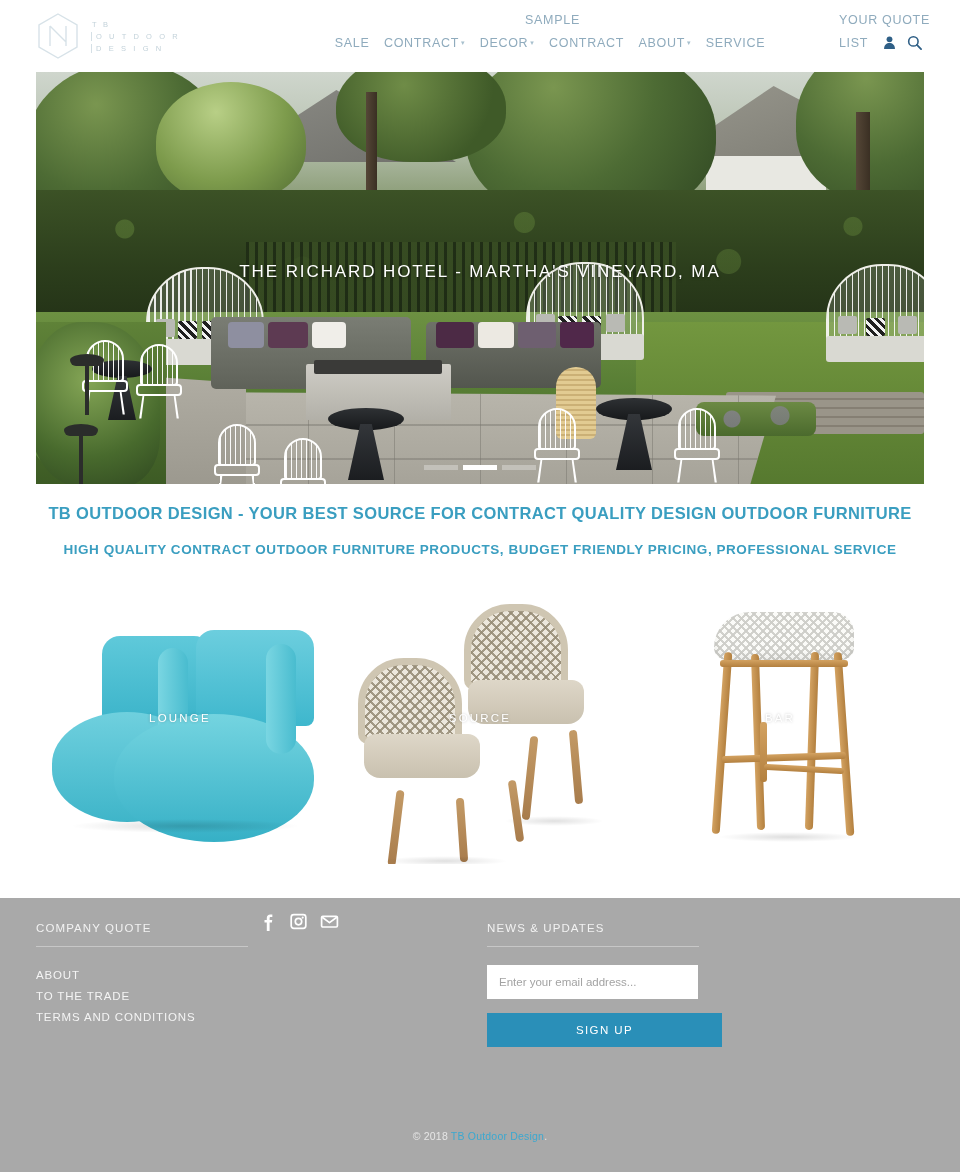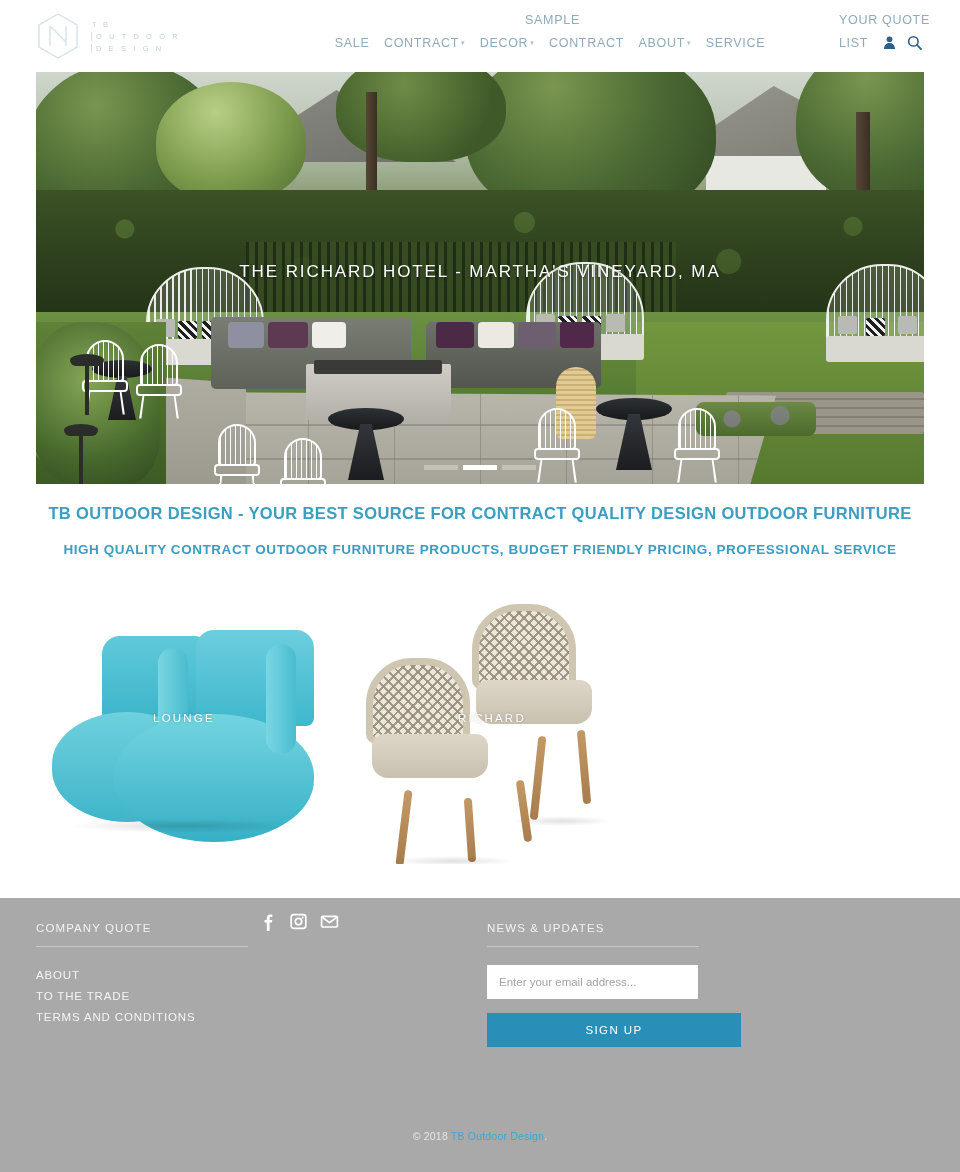--- a/index.html
+++ b/index.html
@@ -493,21 +493,21 @@
     width: 211px; height: 34px;
     background: #ffffff; border: 1px solid #ffffff;
     padding: 0 11px;
     font-family: "Liberation Sans", sans-serif;
     font-size: 11.5px; color: #555;
     outline: none;
   }
   .email-input::placeholder { color: #a3a3a3; }
   .signup-btn {
     margin-top: 14px;
-    width: 254px; height: 34px;
+    width: 235px; height: 34px;
     background: #2a8fb8; border: none;
     color: #ffffff; font-size: 11.5px; letter-spacing: 1.4px;
     font-family: "Liberation Sans", sans-serif;
     cursor: pointer;
   }
 
   .copyright {
     position: absolute; left: 0; right: 0; top: 232px;
     text-align: center;
     font-size: 10.5px; color: #e6e6e6; letter-spacing: .2px;
@@ -723,23 +723,38 @@
 
       <div class="dc">
         <div class="dc-leg" style="left:56px;top:196px;height:76px;transform:rotate(7deg);"></div>
         <div class="dc-leg" style="left:122px;top:204px;height:64px;transform:rotate(-4deg);"></div>
         <div class="dc-leg" style="left:176px;top:186px;height:62px;transform:rotate(-8deg);"></div>
         <div class="dc-back" style="left:22px;top:64px;"></div>
         <div class="dc-seat" style="left:28px;top:140px;"></div>
         <div class="dc-shadow" style="left:46px;top:262px;width:126px;"></div>
       </div>
     </div>
-    <span class="cat-label">RICHARD</span>
+    <span class="cat-label">SOURCE</span>
   </a>
 
+  <a class="cat-cell">
+    <div class="bar-art">
+      <div class="bs-seat"></div>
+      <div class="bs-leg" style="left:82px;top:58px;width:8px;height:182px;transform:rotate(4deg);"></div>
+      <div class="bs-leg" style="left:118px;top:60px;width:8px;height:176px;transform:rotate(-2deg);"></div>
+      <div class="bs-leg" style="left:172px;top:58px;width:8px;height:178px;transform:rotate(2deg);"></div>
+      <div class="bs-leg" style="left:204px;top:58px;width:8px;height:184px;transform:rotate(-4deg);"></div>
+      <div class="bs-rail" style="left:84px;top:66px;width:128px;height:7px;"></div>
+      <div class="bs-rail" style="left:86px;top:160px;width:124px;height:7px;transform:rotate(-2deg);"></div>
+      <div class="bs-rail" style="left:124px;top:128px;width:7px;height:60px;"></div>
+      <div class="bs-rail" style="left:128px;top:172px;width:80px;height:6px;transform:rotate(3deg);"></div>
+      <div class="bs-shadow"></div>
+    </div>
+    <span class="cat-label">BAR</span>
+  </a>
 </section>
 
 <footer class="site-footer">
 
   <div class="foot-col-company">
     <div class="foot-head">COMPANY QUOTE</div>
     <div class="foot-rule"></div>
     <div class="foot-links">
       <a class="foot-link">ABOUT</a>
       <a class="foot-link">TO THE TRADE</a>

